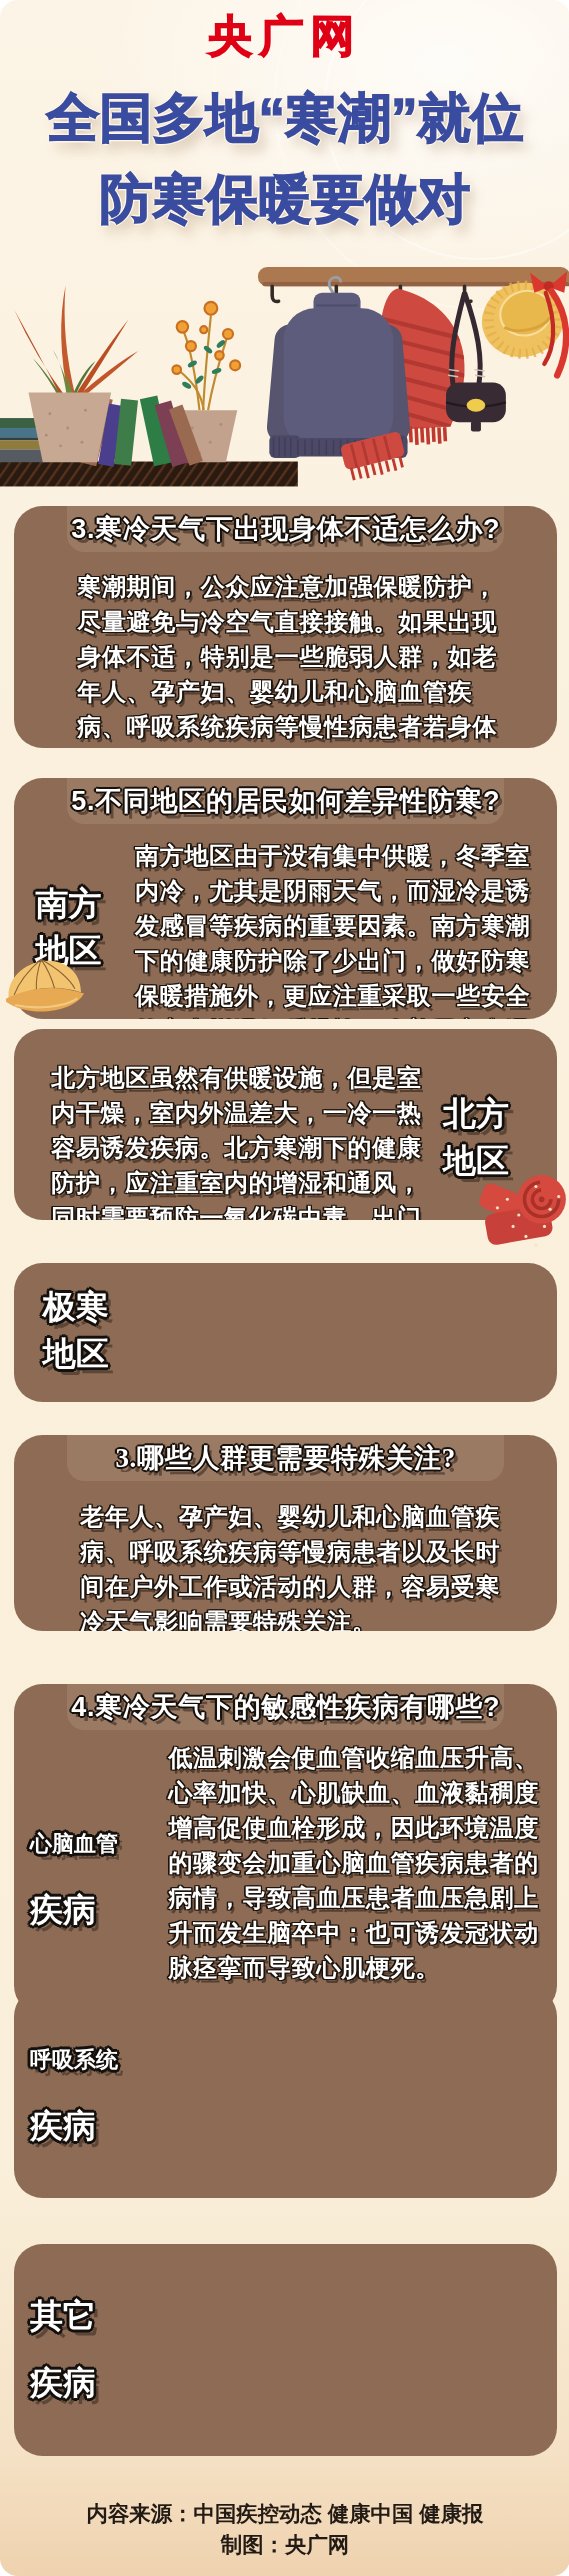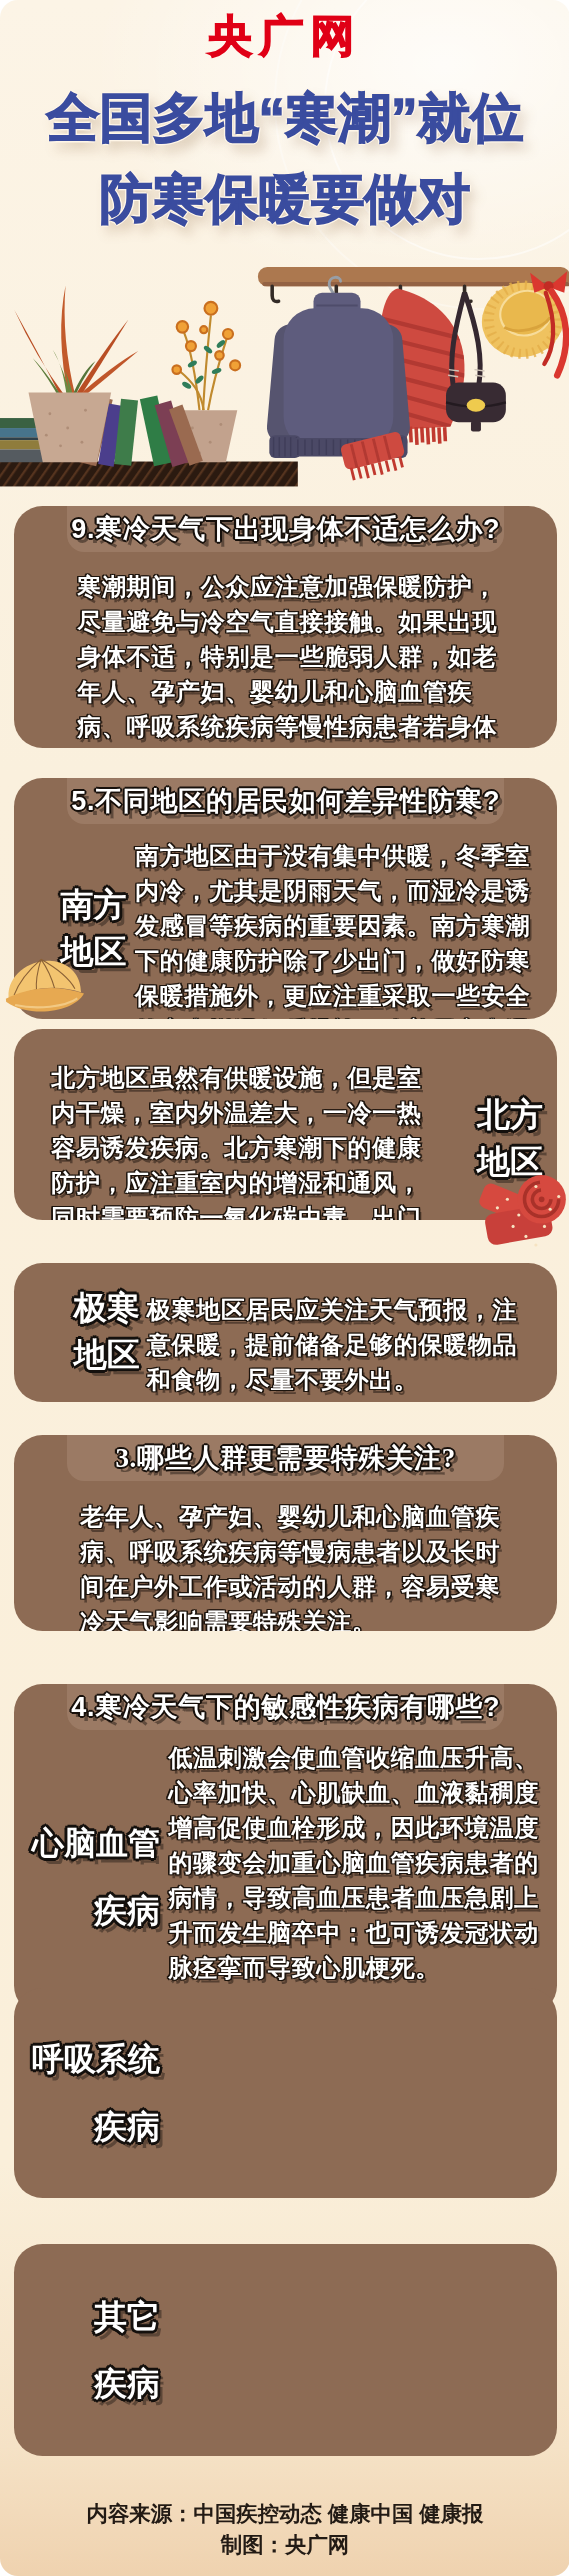--- a/index.html
+++ b/index.html
@@ -42,27 +42,27 @@
   .strip{margin:0 auto;width:437px;height:46px;background:var(--c-card_strip,#9B7A64);
     border-radius:0 0 17px 17px;display:flex;align-items:center;justify-content:center;}
   .heading{font-size:27px;font-weight:800;color:#fff;white-space:nowrap;letter-spacing:0.7px;
     text-shadow:2.1px 0 0 #17100b,-2.1px 0 0 #17100b,0 2.1px 0 #17100b,0 -2.1px 0 #17100b,
       1.4px 1.4px 0 #17100b,-1.4px 1.4px 0 #17100b,1.4px -1.4px 0 #17100b,-1.4px -1.4px 0 #17100b,
       4.3px 5px 0 rgba(23,16,11,0.45);}
   .body-text{font-size:24px;line-height:35px;font-weight:700;color:#fff;letter-spacing:0.7px;
     text-shadow:1.4px 0 0 #1d140d,-1.4px 0 0 #1d140d,0 1.4px 0 #1d140d,0 -1.4px 0 #1d140d,
       1.4px 1.4px 0 #1d140d,-1.4px 1.4px 0 #1d140d,1.4px -1.4px 0 #1d140d,-1.4px -1.4px 0 #1d140d,
       2.8px 3.6px 0 rgba(29,20,13,0.5);}
-  .card-label{font-weight:900;color:#fff;text-align:right;
+  .card-label{font-weight:900;color:#fff;text-align:left;
     text-shadow:2.8px 0 0 #14100d,-2.8px 0 0 #14100d,0 2.8px 0 #14100d,0 -2.8px 0 #14100d,
       2.1px 2.1px 0 #14100d,-2.1px 2.1px 0 #14100d,2.1px -2.1px 0 #14100d,-2.1px -2.1px 0 #14100d,
-      5px 5.7px 0 rgba(20,16,13,0.4);}
+      5px 5.7px 0 rgba(20,16,13,0.4);font-family:Liberation Serif, serif;}
   .card-label .l{font-size:33px;line-height:41px;}
   .card-label .l2{margin-top:5.7px;}
-  .card-label.small .l1{font-size:32px;}
+  .card-label.small .l1{font-size:22px;}
   .card-label.gap-lg .l2{margin-top:26px;}
 
   .row{display:flex;box-sizing:border-box;}
   #card-q1 .body-text{margin:17px 50px 0 63px;}
   #card-q3 .body-text{margin:18.5px 46px 0 66px;}
 
   #card-south .row{margin:14.2px 24px 0 21.4px;}
   #card-south .card-label{width:91px;margin-right:8.5px;padding-top:46px;flex:none;}
   #card-south .body-text{flex:1;}
 
@@ -254,21 +254,21 @@
       <rect x="516" y="280" width="4" height="16" fill="#C0392F"></rect>
       <rect x="526" y="280" width="4" height="18" fill="#C0392F"></rect>
       <rect x="536" y="280" width="4" height="16" fill="#C0392F"></rect>
       <rect x="546" y="280" width="4" height="17" fill="#C0392F"></rect>
       <rect x="556" y="279" width="4" height="16" fill="#C0392F"></rect>
     </g>
   </svg>
 
   <div class="card" id="card-q1">
     <div class="strip">
-      <div class="heading">9.寒冷天气下出现身体不适怎么办?</div>
+      <div class="heading">3.寒冷天气下出现身体不适怎么办?</div>
     </div>
     <div class="body-text">寒潮期间，公众应注意加强保暖防护，尽量避免与冷空气直接接触。如果出现身体不适，特别是一些脆弱人群，如老年人、孕产妇、婴幼儿和心脑血管疾病、呼吸系统疾病等慢性病患者若身体出现不适，应及时到医院就诊。</div>
   </div>
 
   <div class="card" id="card-south">
     <div class="strip">
       <div class="heading">5.不同地区的居民如何差异性防寒?</div>
     </div>
     <div class="row">
       <div class="card-label">
@@ -288,21 +288,20 @@
       </div>
     </div>
   </div>
 
   <div class="card" id="card-extreme">
     <div class="row">
       <div class="card-label">
         <div class="l l1">极寒</div>
         <div class="l l2">地区</div>
       </div>
-      <div class="body-text">极寒地区居民应关注天气预报，注意保暖，提前储备足够的保暖物品和食物，尽量不要外出。</div>
     </div>
   </div>
 
   <div class="card" id="card-q3">
     <div class="strip">
       <div class="heading">3.哪些人群更需要特殊关注?</div>
     </div>
     <div class="body-text">老年人、孕产妇、婴幼儿和心脑血管疾病、呼吸系统疾病等慢病患者以及长时间在户外工作或活动的人群，容易受寒冷天气影响需要特殊关注。</div>
   </div>
 

